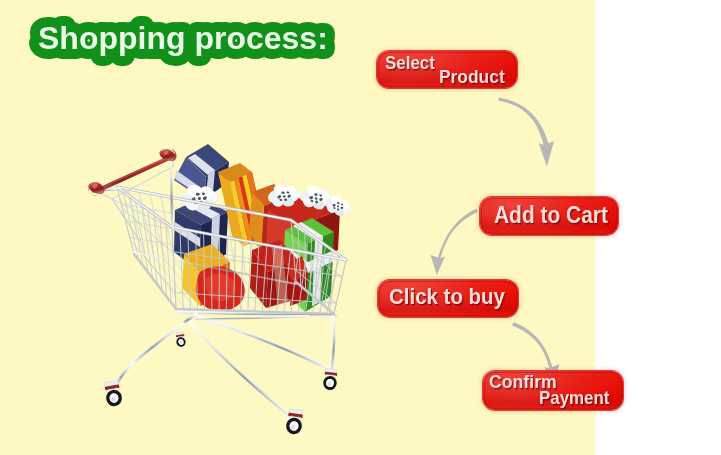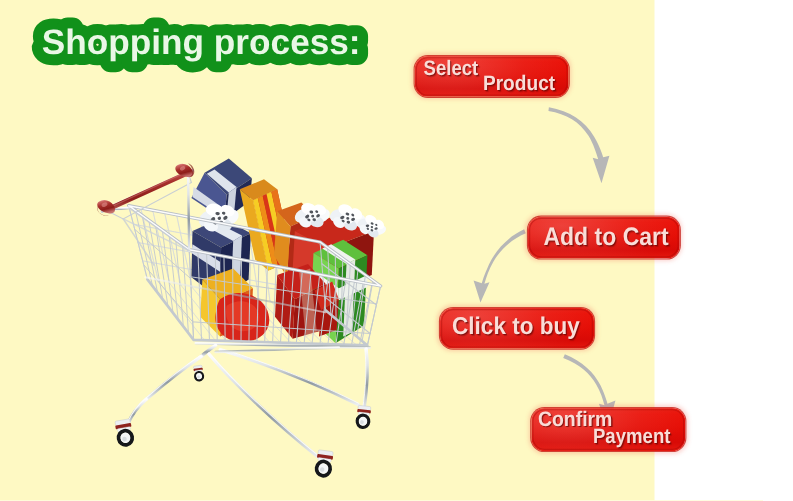--- a/index.html
+++ b/index.html
@@ -477,21 +477,21 @@
   <div id="flow">
   <div class="btn" id="b1" style="left:377px;top:51px;width:140px;height:37px;">
     <span class="lbl" style="left:8px;top:1px;font-size:19px;transform:scaleX(0.89);">Select</span>
     <span class="lbl" style="left:62px;top:15px;font-size:19px;transform:scaleX(0.915);">Product</span>
   </div>
 
   <div class="btn" id="b2" style="left:480px;top:169px;width:138px;height:38px;margin-top:28px;">
     <span class="lbl" style="left:14px;top:5px;font-size:23px;transform:scaleX(0.91);">Add to Cart</span>
   </div>
 
-  <div class="btn" id="b3" style="left:400px;top:280px;width:140px;height:37px;">
+  <div class="btn" id="b3" style="left:378px;top:280px;width:140px;height:37px;">
     <span class="lbl" style="left:11px;top:4px;font-size:22px;transform:scaleX(0.93);">Click to buy</span>
   </div>
 
   <div class="btn" id="b4" style="left:483px;top:371px;width:140px;height:39px;">
     <span class="lbl" style="left:6px;top:0px;font-size:19px;transform:scaleX(0.93);">Confirm</span>
     <span class="lbl" style="left:56px;top:16px;font-size:19px;transform:scaleX(0.89);">Payment</span>
   </div>
   </div>
 
 </div>

